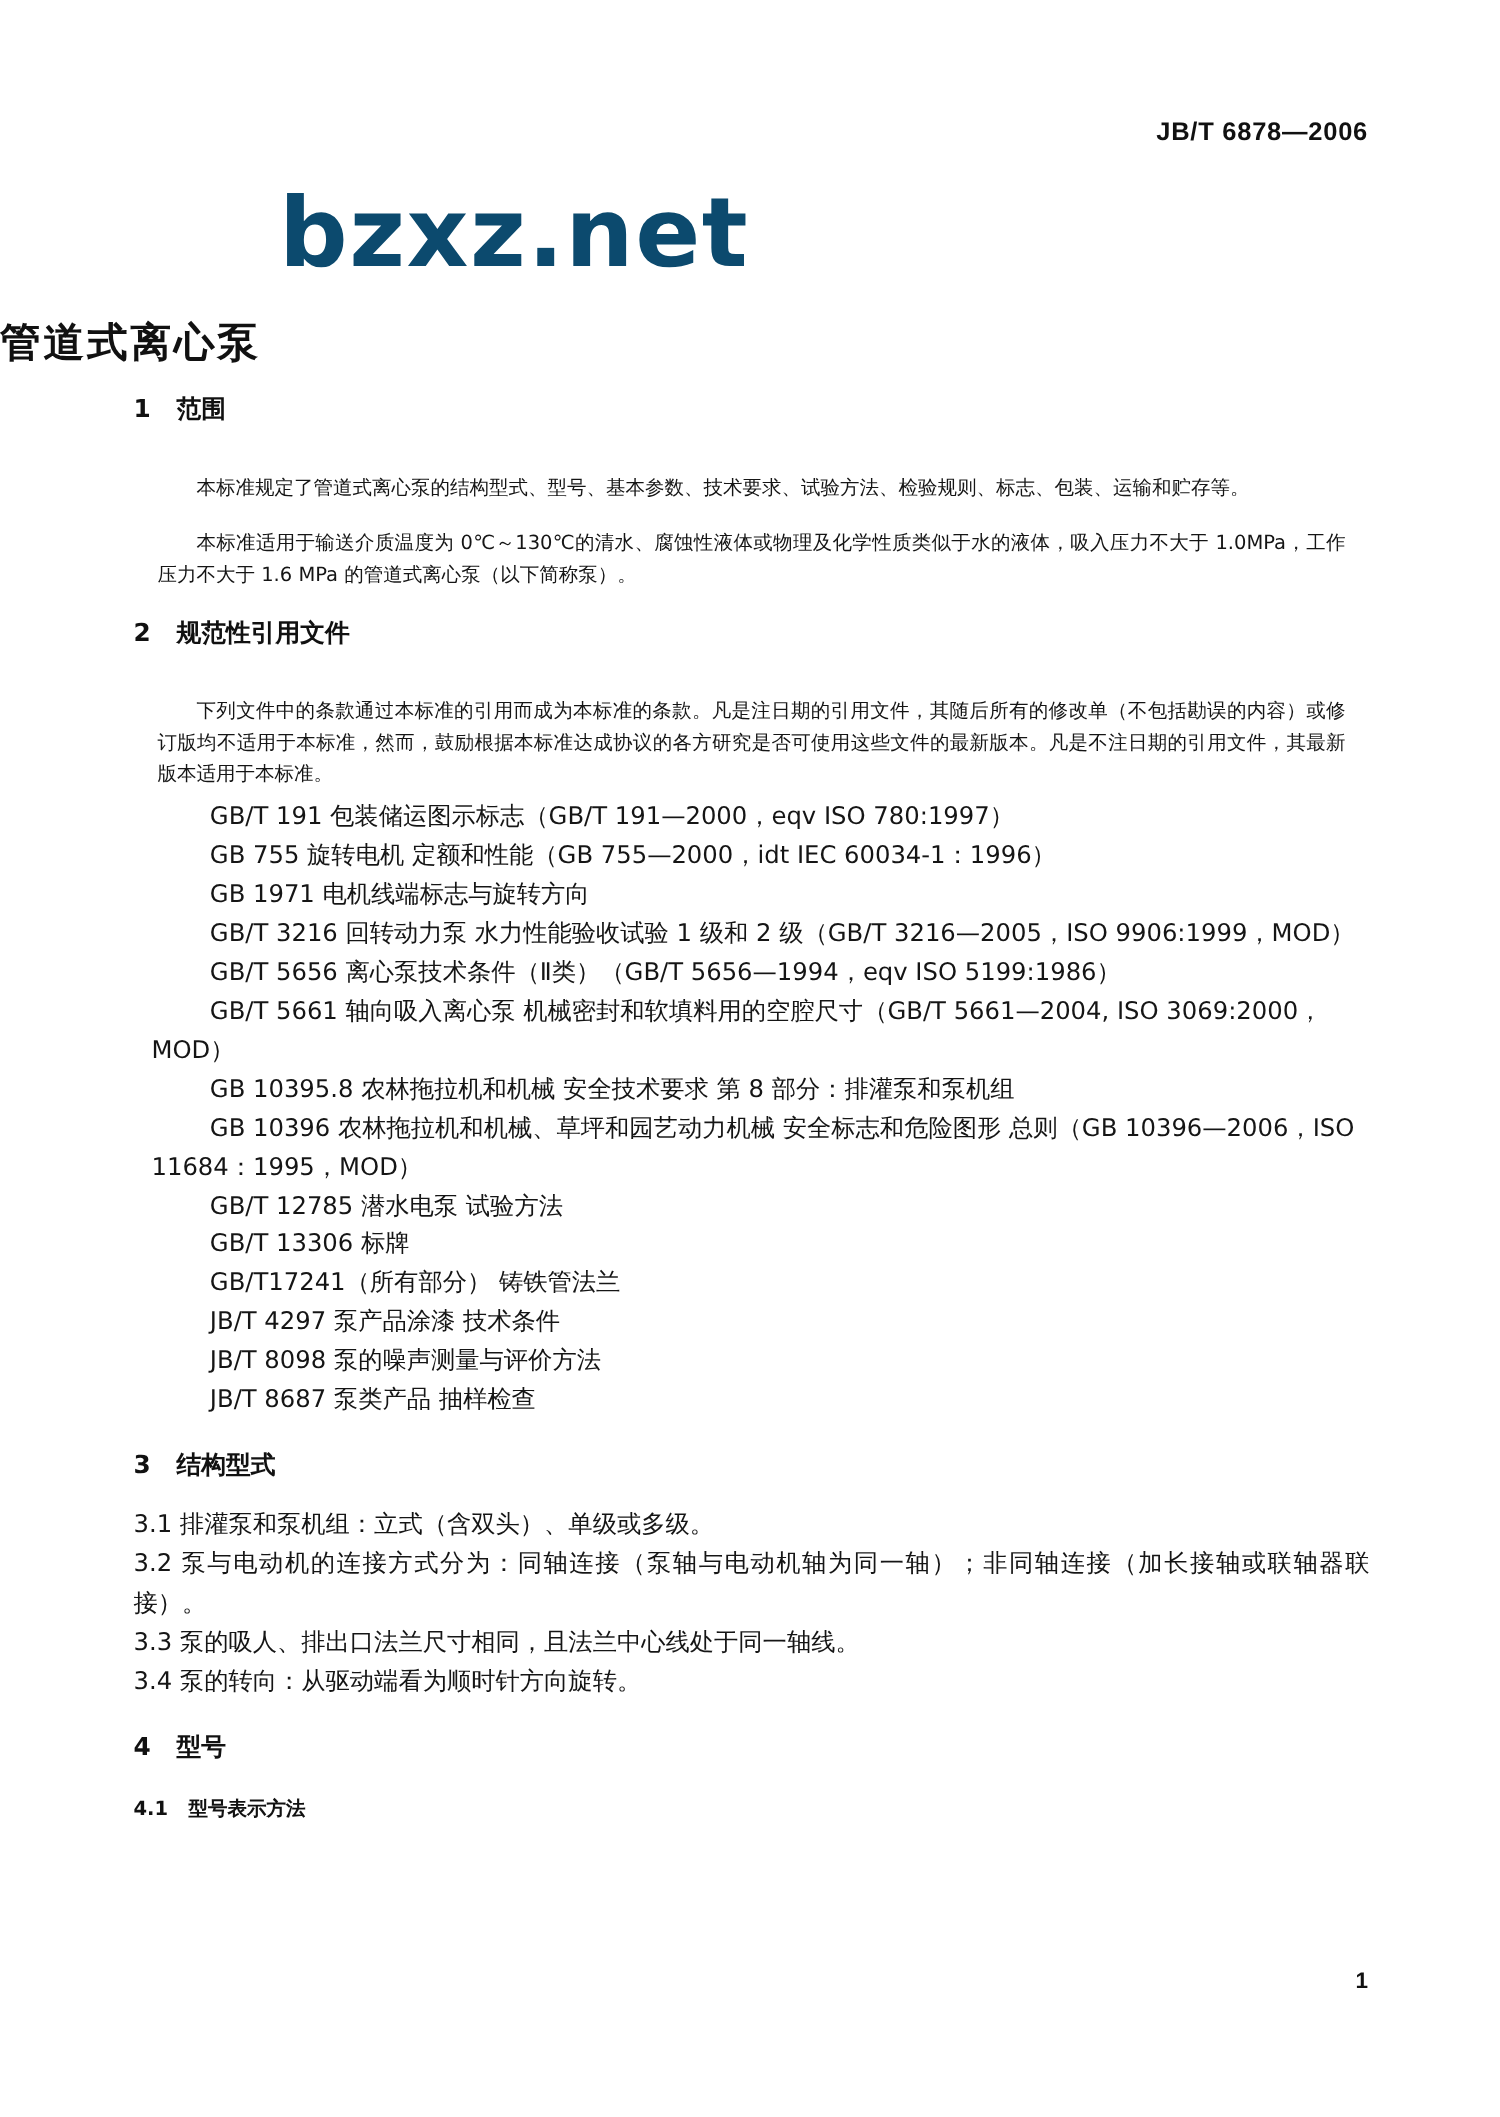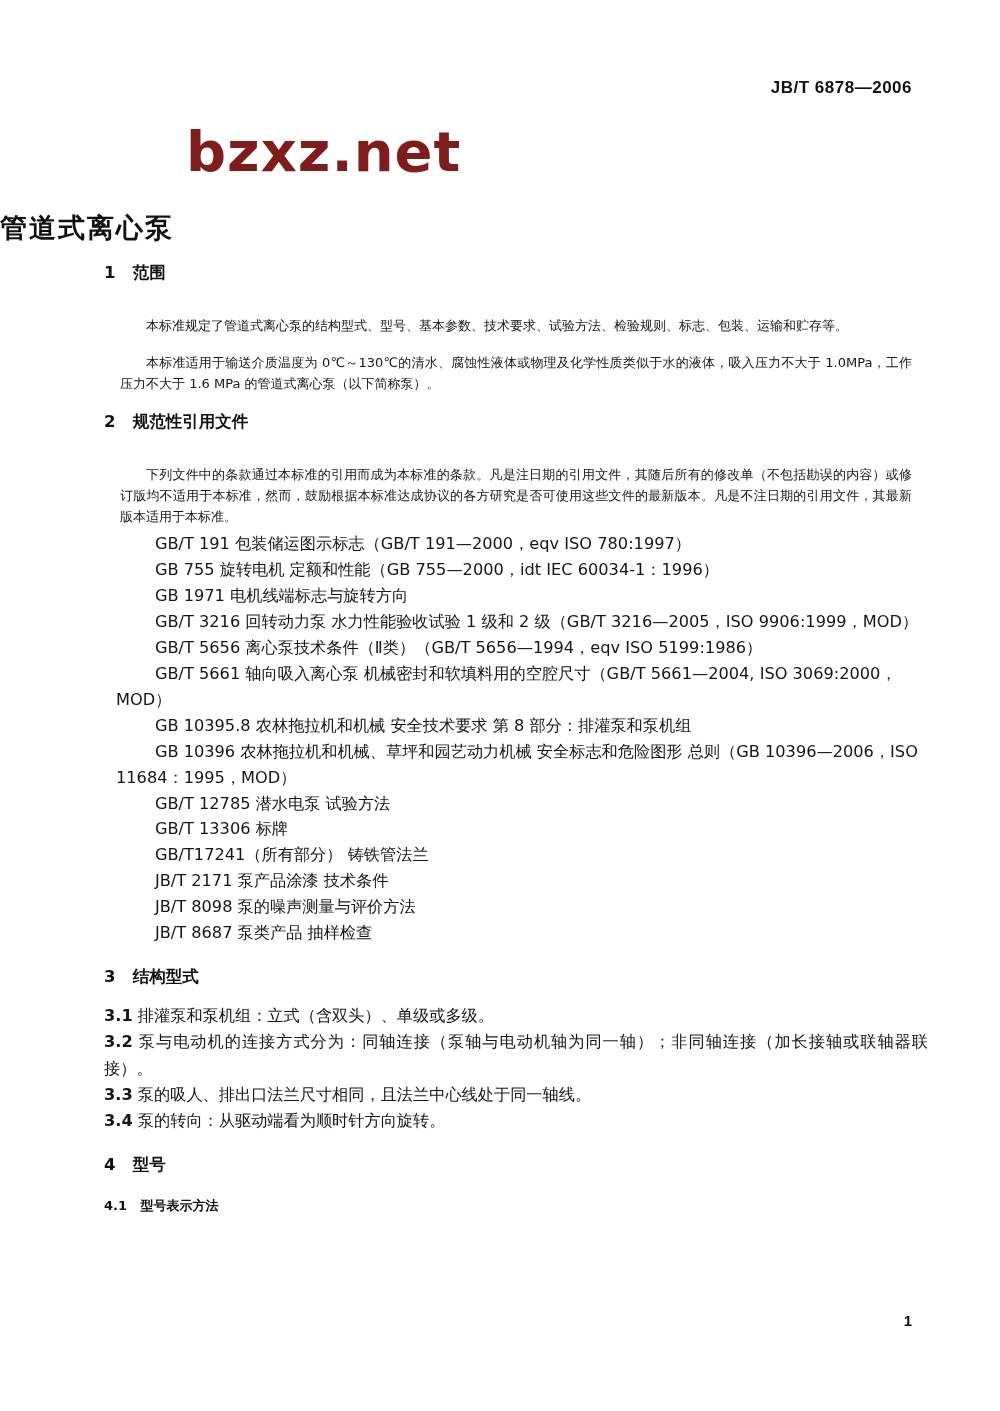--- a/index.html
+++ b/index.html
@@ -34,23 +34,23 @@
     white-space: nowrap;
   }
 
   
   .watermark {
     position: absolute;
     top: 124px;
     left: 186px;
     font-family: "DejaVu Sans", sans-serif;
     font-weight: bold;
-    font-size: 56px;
+    font-size: 64px;
     line-height: 1;
-    color: #7f1d1d;
+    color: #0c4a6e;
     letter-spacing: 1px;
     user-select: none;
     pointer-events: none;
     z-index: 0;
     white-space: nowrap;
   }
 
   
   .doc-title {
     position: absolute;
@@ -63,21 +63,21 @@
     font-size: 27px;
     letter-spacing: 2px;
     color: #111;
     z-index: 2;
   }
 
   
   .content {
     position: absolute;
     top: 262px;
-    left: 104px;
+    left: 89px;
     width: 824px;
     z-index: 2;
   }
 
   
   .h1 {
     font-family: "DejaVu Sans", "Liberation Sans", sans-serif;
     font-weight: bold;
     font-size: 16.5px;
     color: #111;
@@ -111,21 +111,21 @@
   .clause {
     font-family: "DejaVu Sans", "Liberation Sans", sans-serif;
     font-size: 16.2px;
     line-height: 1.62;
     color: #151515;
     margin: 0;
     text-align: justify;
     text-justify: inter-ideograph;
   }
   .clause .num {
-    font-weight: bold;
+    font-weight: normal;
   }
 
   
   .ref-list {
     margin: 4px 0 0 12px;
     padding: 0;
     list-style: none;
   }
   .ref-list li {
     font-family: "DejaVu Sans", "Liberation Sans", sans-serif;
@@ -182,21 +182,21 @@
       <li>GB 755   旋转电机   定额和性能（GB 755—2000，idt IEC 60034-1：1996）</li>
       <li>GB 1971   电机线端标志与旋转方向</li>
       <li>GB/T 3216   回转动力泵   水力性能验收试验   1 级和 2 级（GB/T 3216—2005，ISO 9906:1999，MOD）</li>
       <li>GB/T 5656   离心泵技术条件（Ⅱ类）（GB/T 5656—1994，eqv ISO 5199:1986）</li>
       <li>GB/T 5661   轴向吸入离心泵  机械密封和软填料用的空腔尺寸（GB/T 5661—2004, ISO 3069:2000，MOD）</li>
       <li>GB 10395.8   农林拖拉机和机械 安全技术要求   第 8 部分：排灌泵和泵机组</li>
       <li>GB  10396   农林拖拉机和机械、草坪和园艺动力机械 安全标志和危险图形   总则（GB  10396—2006，ISO 11684：1995，MOD）</li>
       <li>GB/T 12785   潜水电泵   试验方法</li>
       <li>GB/T 13306   标牌</li>
       <li>GB/T17241（所有部分）   铸铁管法兰</li>
-      <li>JB/T 2171   泵产品涂漆   技术条件</li>
+      <li>JB/T 4297   泵产品涂漆   技术条件</li>
       <li>JB/T 8098   泵的噪声测量与评价方法</li>
       <li>JB/T 8687   泵类产品   抽样检查</li>
     </ul>
 
     <div class="gap-lg"></div>
 
     <div class="h1">3   结构型式</div>
     <div class="gap-sm"></div>
 
     <p class="clause">

